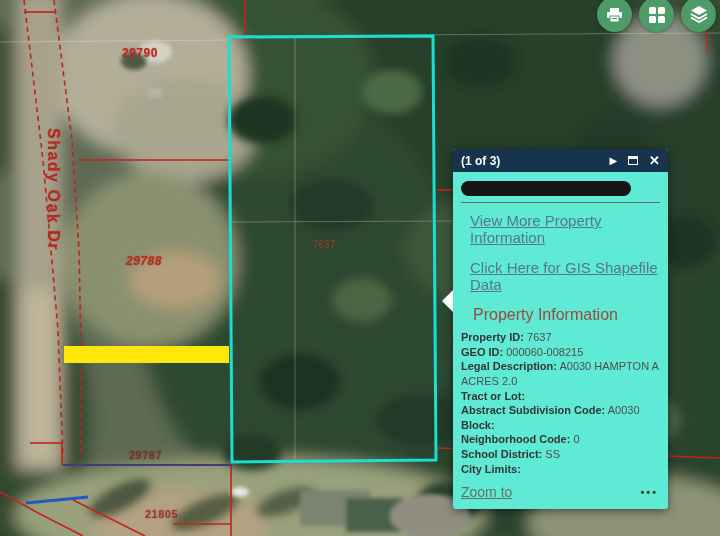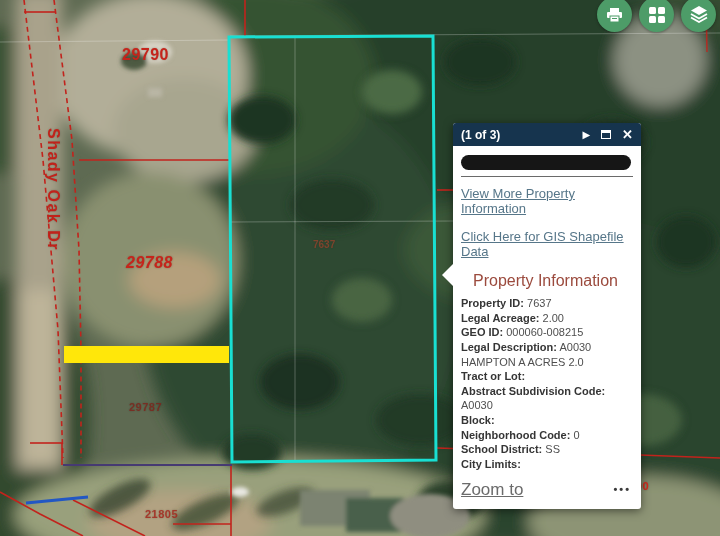--- a/index.html
+++ b/index.html
@@ -4,23 +4,23 @@
 <style>
   * { margin:0; padding:0; box-sizing:border-box; }
   html,body { width:720px; height:536px; overflow:hidden; }
   body { font-family:"Liberation Sans", sans-serif; }
   .screen { position:relative; width:720px; height:536px; overflow:hidden; background:#5e6a52; }
 
   
   .map-art { position:absolute; left:0; top:0; }
 
   
-  .p-label { position:absolute; font-weight:bold; font-size:16px; color:#c6241b;
+  .p-label { position:absolute; font-weight:bold; font-size:12px; color:#c6241b;
              letter-spacing:.5px; text-shadow:0 0 2px rgba(40,20,10,.35); }
-  .p-label.faint  { color:#7e2119; opacity:.8; font-size:11px; }
+  .p-label.faint  { color:#7e2119; opacity:.8; font-size:11px;margin-top:48px; }
   .p-label.dim    { color:#a3261c; opacity:.85; font-size:11px; }
   .p-label.big    { font-size:11px; color:#d8281c; }
   .p-label.tiny   { font-size:10px; color:#b2412a; opacity:.6; letter-spacing:0; }
   .lbl-29790 { left:122px; top:46px; }
   .lbl-29788 { left:126px; top:254px;font-style:italic; }
   .lbl-29787 { left:129px; top:401px; }
   .lbl-7637  { left:313px; top:239px; }
   .lbl-21805 { left:145px; top:508px; }
   .lbl-82600 { left:616px; top:480px; }
   .street-label { position:absolute; left:62px; top:128px; transform:rotate(90deg);
@@ -31,44 +31,44 @@
   .tool-btn { position:absolute; width:35px; height:35px; border-radius:50%;
               background:#4d9c68; display:flex; align-items:center; justify-content:center;
               box-shadow:0 1px 3px rgba(0,0,0,.35); cursor:pointer; }
   .btn-print   { left:597px; top:-3px; }
   .btn-basemap { left:639px; top:-3px; }
   .btn-layers  { left:681px; top:-3px; }
   .grid-icon { display:grid; grid-template-columns:7px 7px; grid-template-rows:7px 7px; gap:2px; }
   .grid-icon span { background:#fff; border-radius:1.5px; }
 
   
-  .popup { position:absolute; left:453px; top:123px; width:188px; background:#ffffff;
+  .popup { position:absolute; left:453px; top:149px; width:215px; background:#5eead4;
            border-radius:3px; box-shadow:0 2px 10px rgba(0,0,0,.5); }
   .popup-pointer { position:absolute; left:-11px; top:141px; width:0; height:0;
                    border-top:11px solid transparent; border-bottom:11px solid transparent;
                    border-right:11px solid #fff; }
   .popup-header { height:23px; background:#16344e; border-radius:3px 3px 0 0;
                   display:flex; align-items:center; padding:0 8px; color:#fff; }
   .popup-title { font-size:12px; font-weight:bold; flex:1; }
   .hdr-icons { display:flex; align-items:center; gap:11px; }
   .icon-next { font-size:10px; line-height:1; cursor:pointer; }
   .icon-max { width:10px; height:9px; border:1.5px solid #fff; border-top:3px solid #fff;
               cursor:pointer; }
   .icon-close { font-size:13px; font-weight:bold; line-height:1; cursor:pointer; }
   .popup-body { padding:7px 8px 2px 8px; }
   .redaction { width:170px; height:15px; background:#161616; border-radius:8px; margin:2px 0 6px 0; }
   .popup-divider { border:none; border-top:1px solid #6a6a6a; margin:4px 0 9px 0; }
-  .popup-link { display:block; font-size:13px; color:#567689; text-decoration:underline;
-                margin-bottom:13px; cursor:pointer; }
+  .popup-link { display:block; font-size:15px; color:#567689; text-decoration:underline;
+                margin-bottom:13px; cursor:pointer;margin-left:9px; }
   .popup-heading { font-size:16px; font-weight:500; color:#9b4a3d; margin:12px 0 6px 12px; }
   .field-row { font-size:11px; line-height:1.33; color:#4f4f4f; }
   .field-row b { color:#353535; }
   .popup-footer { display:flex; align-items:center; justify-content:space-between;
                   padding:6px 10px 9px 8px; }
-  .zoom-to { font-size:17px; color:#6b6b6b; text-decoration:underline; cursor:pointer; }
+  .zoom-to { font-size:14px; color:#6b6b6b; text-decoration:underline; cursor:pointer; }
   .more-options { font-size:11px; letter-spacing:2px; color:#3a3a3a; font-weight:bold;
                   line-height:.5; cursor:pointer; }
 </style>
 </head>
 <body>
 
 <div class="screen">
 
   <svg class="map-art" width="720" height="536" viewBox="0 0 720 536">
     <defs>
@@ -212,21 +212,20 @@
     <div class="popup-body">
       <div class="redaction"></div>
       <hr class="popup-divider">
       <a class="popup-link">View More Property Information</a>
       <a class="popup-link">Click Here for GIS Shapefile Data</a>
       <div class="popup-heading">Property Information</div>
       <div class="fields">
 
           <div class="field-row"><b>Property ID:</b> <span>7637</span></div>
 
-          <div class="field-row"><b>Legal Acreage:</b> <span>2.00</span></div>
 
           <div class="field-row"><b>GEO ID:</b> <span>000060-008215</span></div>
 
           <div class="field-row"><b>Legal Description:</b> <span>A0030 HAMPTON A ACRES 2.0</span></div>
 
           <div class="field-row"><b>Tract or Lot:</b> <span></span></div>
 
           <div class="field-row"><b>Abstract Subdivision Code:</b> <span>A0030</span></div>
 
           <div class="field-row"><b>Block:</b> <span></span></div>

